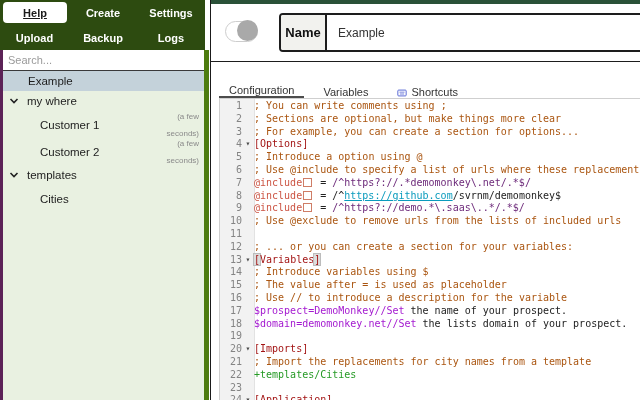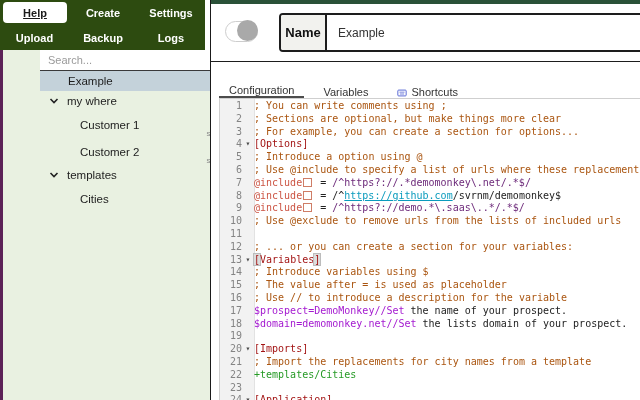--- a/index.html
+++ b/index.html
@@ -6,21 +6,21 @@
   .app{position:relative;width:640px;height:400px;overflow:hidden;background:#fff;
        font-family:"Liberation Sans",sans-serif;-webkit-font-smoothing:antialiased;}
 
   
   .header{position:absolute;left:0;top:0;width:205px;height:50px;background:#2d4b10;
           display:grid;grid-template-columns:69px 68px 68px;grid-template-rows:25px 25px;z-index:5;}
   .hbtn{color:#fff;font-weight:bold;font-size:11px;display:flex;align-items:center;justify-content:center;cursor:pointer;}
   .hbtn.active{background:#fff;color:#1b1b1b;border-radius:4px;margin:2px 2px 2px 3px;text-decoration:underline;}
 
   
-  .sidebar{position:absolute;left:0;top:50px;width:204px;bottom:0;background:#e9f1e1;border-right:5px solid #4d7c0f;padding-left:40px;}
+  .sidebar{position:absolute;left:0;top:50px;width:204px;bottom:0;background:#e9f1e1;border-right:5px solid #4d7c0f;}
   .purple-strip{position:absolute;left:0;top:0;bottom:0;width:3px;background:#5c2257;z-index:3;}
   .search-wrap{height:20px;background:#fff;border-bottom:1px solid #3a3a3a;}
   .search-wrap input{width:100%;height:19px;border:none;outline:none;background:#fff;
                      font-size:11px;color:#333;padding:0 0 0 8px;box-sizing:border-box;
                      font-family:"Liberation Sans",sans-serif;}
   .search-wrap input::placeholder{color:#9a9a9a;}
   .tree-row{position:relative;display:flex;align-items:center;font-size:11.5px;color:#1d1d1d;cursor:pointer;}
   .tree-row.selected{background:#c4d2da;}
   .tree-row .chev{position:absolute;left:8px;top:50%;margin-top:-6px;width:12px;height:12px;}
   .tree-row .lbl{white-space:nowrap;}

